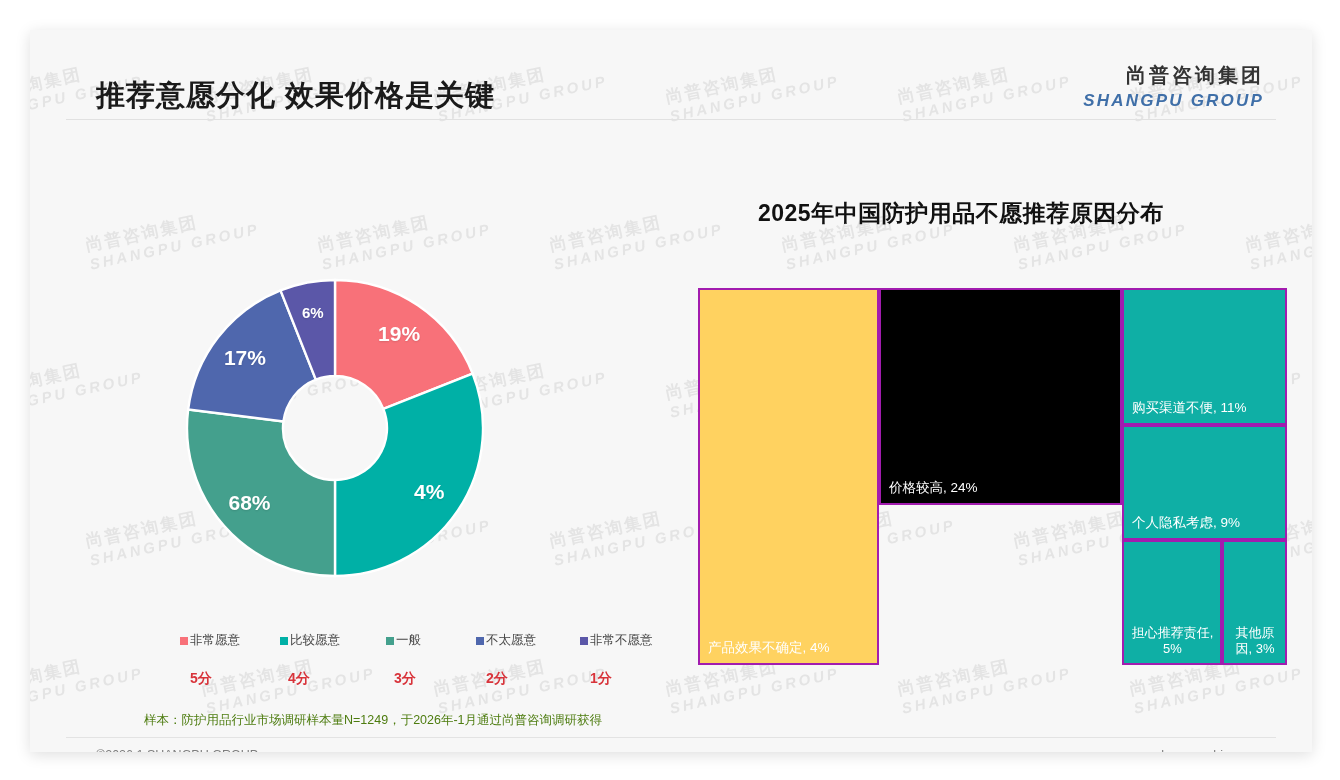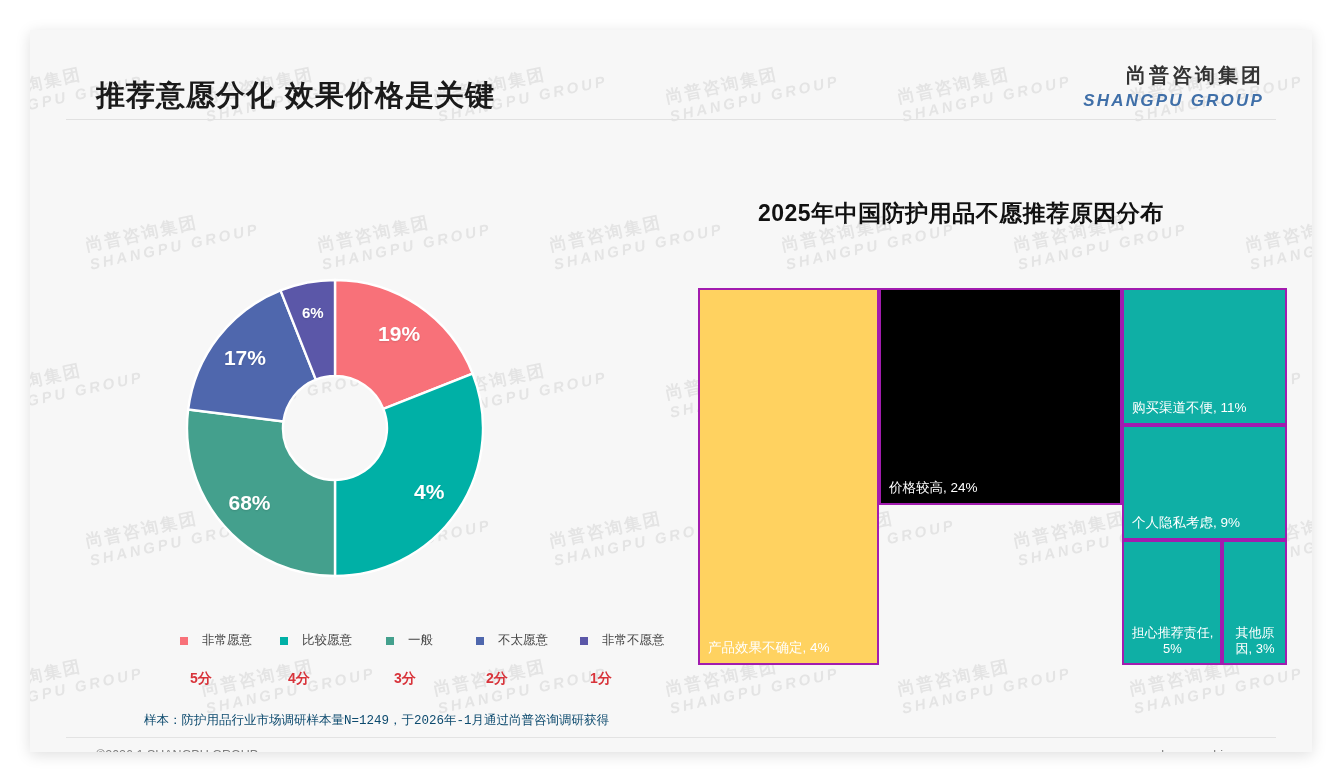--- a/index.html
+++ b/index.html
@@ -85,21 +85,21 @@
     transform: translate(-50%,-50%);
     text-shadow: 0 1px 2px rgba(0,0,0,.12);
     white-space: nowrap;
   }
 
   
   #legend {
     position: absolute; left: 150px; top: 602px;
     width: 510px; height: 18px; z-index: 5;
   }
-  .lg-item { position: absolute; display: flex; align-items: center; gap: 14px; }
+  .lg-item { position: absolute; display: flex; align-items: center; gap: 2px; }
   .lg-swatch { width: 8px; height: 8px; display:inline-block; }
   .lg-text { font-size: 12.5px; color: #444; white-space: nowrap; }
 
   #scores {
     position: absolute; left: 150px; top: 640px;
     width: 510px; height: 20px; z-index: 5;
   }
   .score {
     position: absolute;
     font-size: 14px; font-weight: 700; color: #d8333a;
@@ -119,21 +119,21 @@
   .tm-label {
     position: absolute; left: 8px; bottom: 6px; right: 6px;
     color: #ffffff; font-size: 13.5px; line-height: 1.25;
     white-space: normal;
   }
   .tm-label.narrow { left: 6px; right: 5px; }
 
   
   #footnote {
     position: absolute; left: 114px; top: 682px;
-    font-size: 12.5px; color: #0c4a6e; z-index: 5; font-family: Liberation Mono, monospace;
+    font-size: 12.5px; color: #4d7c0f; z-index: 5;
   }
   .footer-rule {
     position: absolute; left: 36px; top: 707px; width: 1210px;
     height: 1px; background: #e3e3e3; z-index: 5;
   }
   #footer-left {
     position: absolute; left: 66px; top: 718px;
     font-size: 12.5px; color: #7d7d7d; z-index: 5;
   }
   #footer-right {

